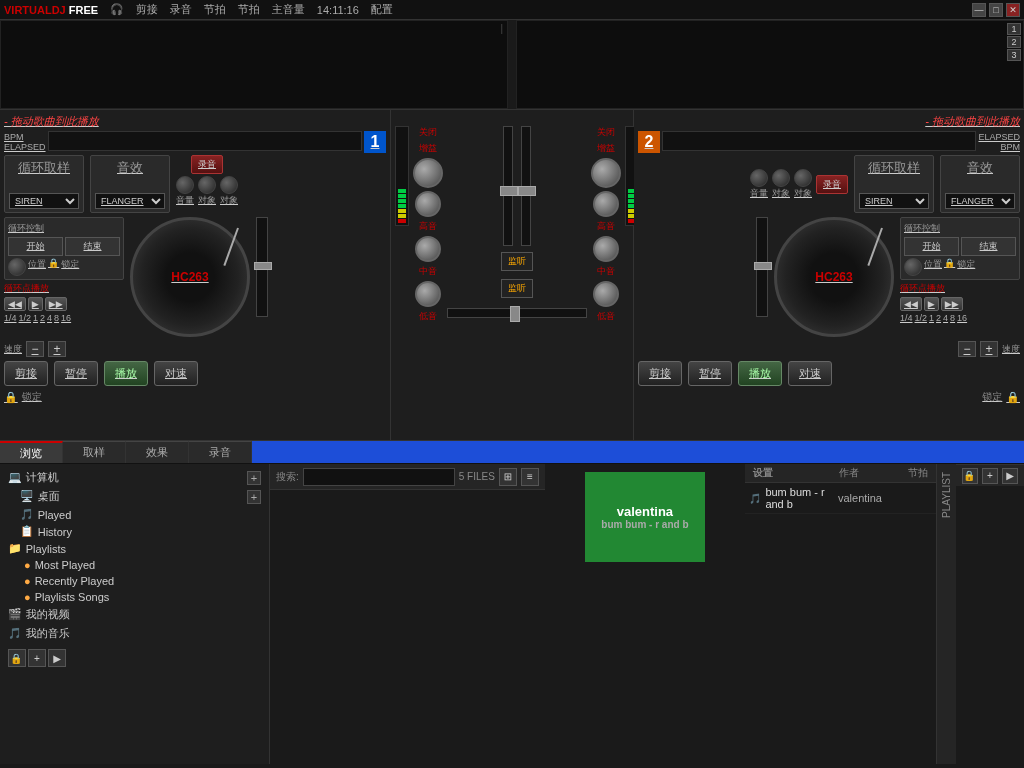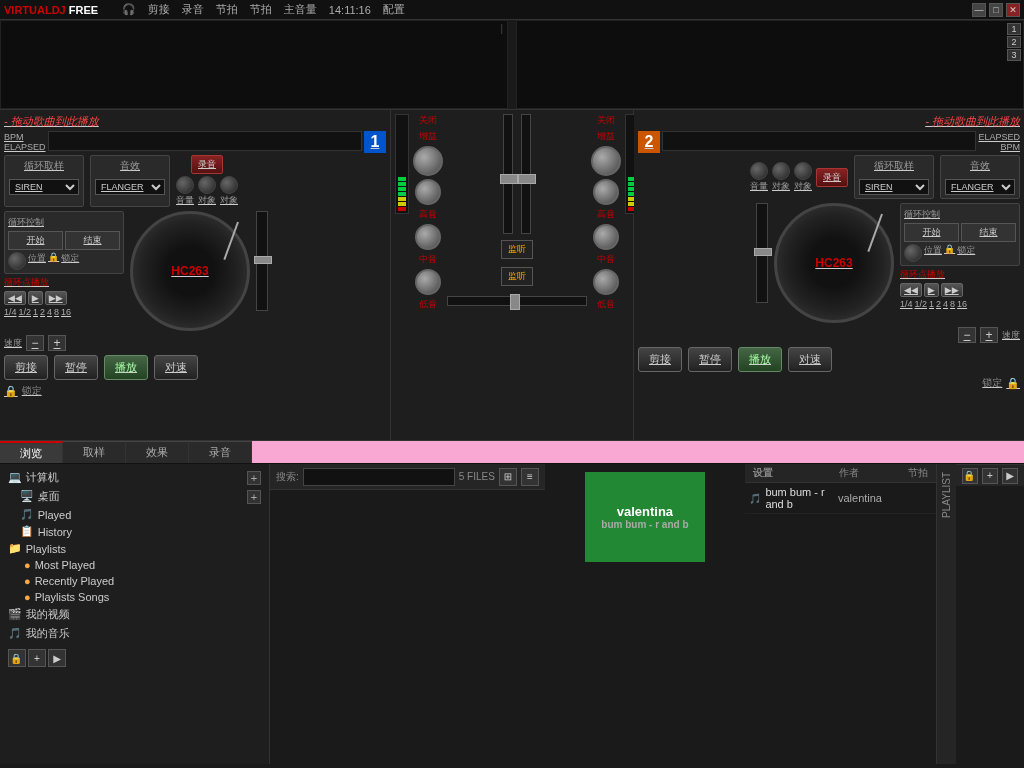--- a/index.html
+++ b/index.html
@@ -19,21 +19,21 @@
       height: 20px;
       display: flex;
       align-items: center;
       justify-content: space-between;
       padding: 0 4px;
       border-bottom: 1px solid #333;
     }
     .title-left {
       display: flex;
       align-items: center;
-      gap: 24px;
+      gap: 12px;
     }
     .title-logo {
       font-size: 11px;
       font-weight: bold;
       color: #fff;
     }
     .title-logo span.virt { color: #cc0000; }
     .title-logo span.dj { color: #cc0000; }
     .title-logo span.free { color: #fff; }
     .title-controls {
@@ -147,23 +147,23 @@
       background: #2a2a2a;
       border: 1px solid #444;
       border-radius: 2px;
       padding: 3px 6px;
       display: flex;
       flex-direction: column;
       align-items: center;
       width: 80px;
     }
     .sampler-label {
-      font-size: 10px;
+      font-size: 13px;
       color: #999;
-      margin-bottom: 6px;
+      margin-bottom: 16px;
     }
     .sampler-dropdown {
       background: #111;
       border: 1px solid #555;
       color: #ccc;
       font-size: 9px;
       width: 70px;
       padding: 1px;
     }
 
@@ -382,21 +382,21 @@
     .vu-bar {
       height: 4px;
       background: #00cc44;
     }
     .vu-bar.yellow { background: #cccc00; }
     .vu-bar.red { background: #cc0000; }
 
     
     #tabbar {
       height: 24px;
-      background: #f9a8d4;
+      background: #1d4ed8;
       display: flex;
       border-top: 1px solid #333;
       border-bottom: 1px solid #111;
     }
     .tab {
       padding: 4px 20px;
       background: #2a2a2a;
       border-right: 1px solid #333;
       border-top: 1px solid #444;
       cursor: pointer;
@@ -795,21 +795,21 @@
         <button class="transport-btn play-btn">播放</button>
         <button class="transport-btn">对速</button>
       </div>
       <div style="display:flex; align-items:center; gap:4px;">
         <span style="color:#44aaff; font-size:11px;">🔒</span>
         <span class="lock-label">锁定</span>
       </div>
     </div>
 
     <div id="mixer" style="width:244px; min-width:244px;">
-      <div style="display:flex; gap:4px; width:100%; justify-content:space-around;">
+      <div style="display:flex; gap:4px; width:100%; justify-content:space-around;margin-top:12px;">
 
         <div style="display:flex; gap:1px;">
           <div class="vu-meter">
             <div class="vu-bar red"></div>
             <div class="vu-bar yellow"></div>
             <div class="vu-bar yellow"></div>
             <div class="vu-bar"></div>
             <div class="vu-bar"></div>
             <div class="vu-bar"></div>
             <div class="vu-bar"></div>

